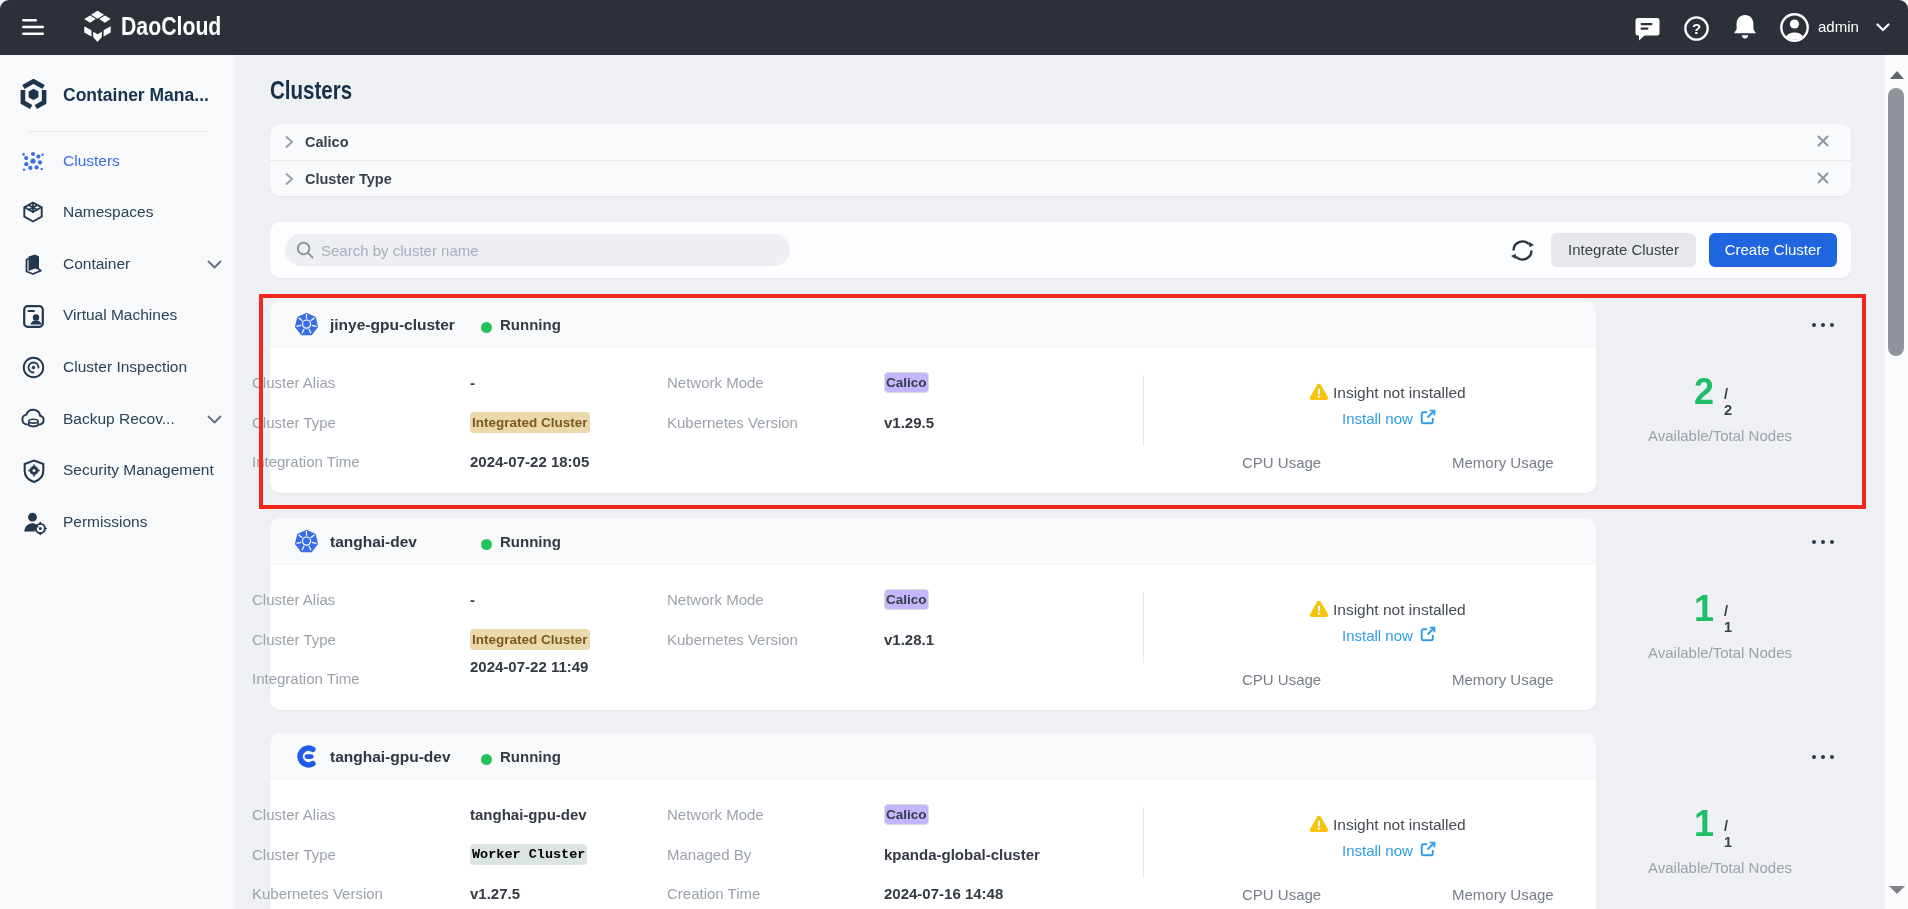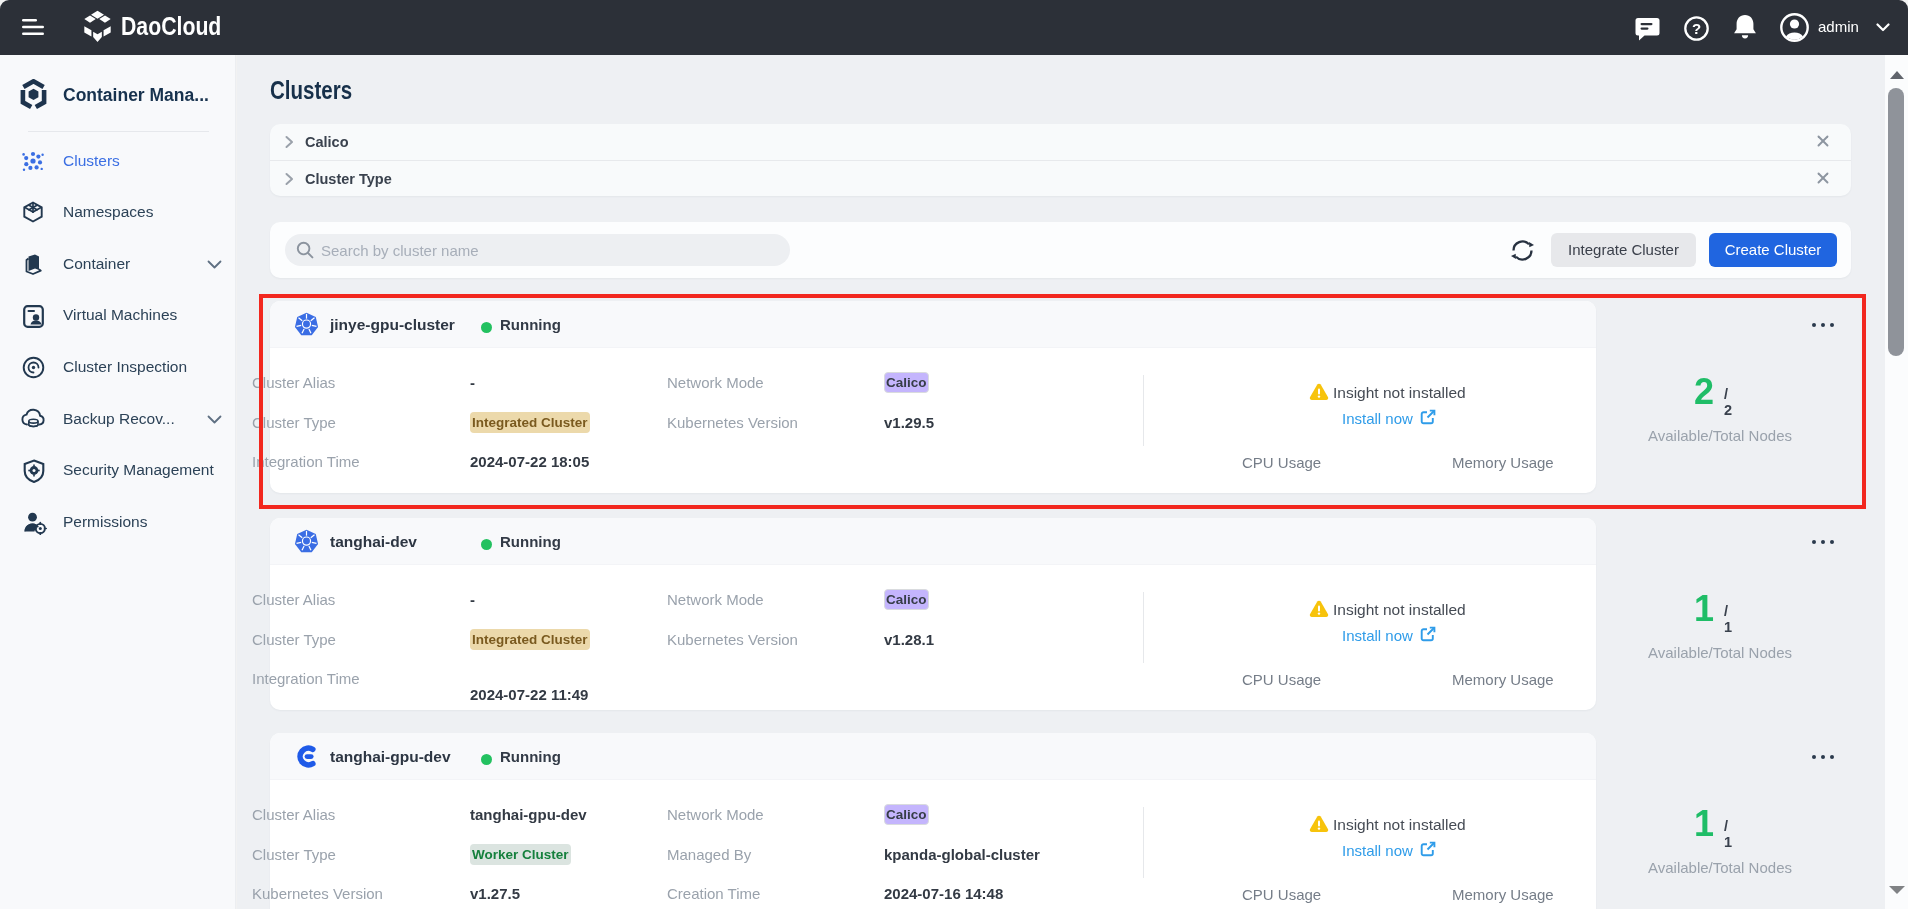--- a/index.html
+++ b/index.html
@@ -35,21 +35,21 @@
 .cicon { position:absolute; left:24px; top:11px; }
 .cname { position:absolute; left:60px; top:15px; font-size:15.5px; font-weight:bold; color:#2d3643; }
 .cdot { position:absolute; left:211px; top:21px; width:11px; height:11px; border-radius:50%; background:#23c160; }
 .crun { position:absolute; left:230px; top:15px; font-size:15px; font-weight:bold; color:#333b47; }
 .cmenu { position:absolute; left:1542px; top:22px; width:22px; height:5px; }
 .cmenu i { position:absolute; top:0; width:4px; height:4px; border-radius:50%; background:#2b3a4d; }
 .lbl { position:absolute; width:200px; text-align:left; font-size:15px; color:#9aa2ac; }
 .val { position:absolute; font-size:15px; font-weight:bold; color:#333a44; }
 .badge { position:absolute; font-size:13.5px; font-weight:bold; border-radius:4px; padding:3px 2px; }
 .b-int { background:#ecd9ab; color:#7a5a1f; }
-.b-wrk { background:#dbe4e0; color:#15803d; }
+.b-wrk { background:#dbe4e0; color:#000000;font-family:Liberation Mono, monospace; }
 .b-cal { background:#c4b5fd; color:#363d47; border:1px solid #d9dbde; padding:2px 1px; }
 .vdiv { position:absolute; left:873px; top:74px; width:1px; height:71px; background:#e6e8eb; }
 .ins-t { position:absolute; left:1063px; font-size:15.5px; color:#454b54; }
 .inst { position:absolute; font-size:15px; color:#2f9ce9; }
 .usage { position:absolute; font-size:15px; color:#757d88; }
 .bignum { position:absolute; width:80px; text-align:right; font-size:36px; font-weight:bold; color:#1fbd67; }
 .slash { position:absolute; font-size:14.5px; font-weight:bold; color:#39414d; }
 .avail { position:absolute; left:1340px; width:220px; text-align:center; font-size:15px; color:#9aa2ac; }
 
 #redbox { position:absolute; left:259px; top:294px; width:1607px; height:215px; border:4px solid #f2271e; z-index:50; }
@@ -183,21 +183,21 @@
         <i style="left:0"></i>
         <i style="left:9px"></i>
         <i style="left:18px"></i>
       </div>
   </div>
   <div class="lbl" style="left:-18px;top:73px">Cluster Alias</div>
   <div class="val" style="left:200px;top:73px">-</div>
   <div class="lbl" style="left:-18px;top:113px">Cluster Type</div>
   <div class="badge b-int" style="left:200px;top:111px">Integrated Cluster</div>
   <div class="lbl" style="left:-18px;top:152px">Integration Time</div>
-  <div class="val" style="left:200px;top:168px">2024-07-22 11:49</div>
+  <div class="val" style="left:200px;top:140px">2024-07-22 11:49</div>
   <div class="lbl" style="left:397px;top:73px">Network Mode</div>
   <div class="badge b-cal" style="left:614px;top:71px">Calico</div>
   <div class="lbl" style="left:397px;top:113px">Kubernetes Version</div>
   <div class="val" style="left:614px;top:113px">v1.28.1</div>
   <div class="vdiv"></div>
   <svg class="abs" style="left:1039px;top:82px" width="20" height="18" viewBox="0 0 20 18">
     <path d="M8.3 1.6 a2 2 0 0 1 3.4 0 l7.2 12.4 a2 2 0 0 1 -1.7 3 H2.8 a2 2 0 0 1 -1.7 -3 z" fill="#f7c30c"></path>
     <rect x="9" y="5.4" width="2" height="6" rx="1" fill="#fff"></rect>
       <circle cx="10" cy="13.6" r="1.2" fill="#fff"></circle>
   </svg>

